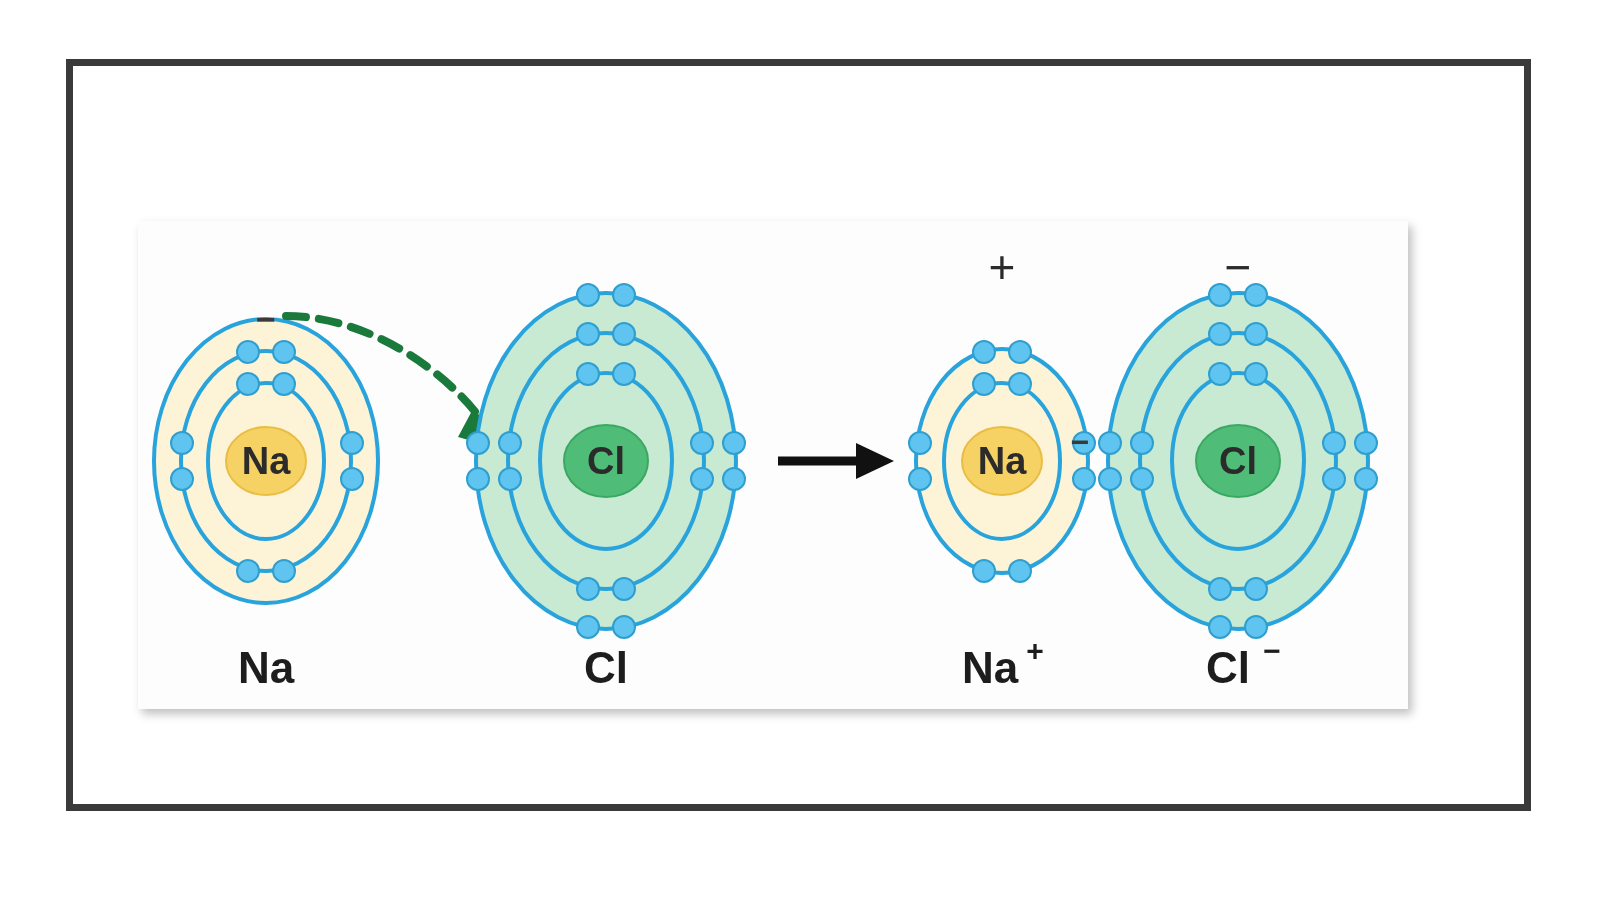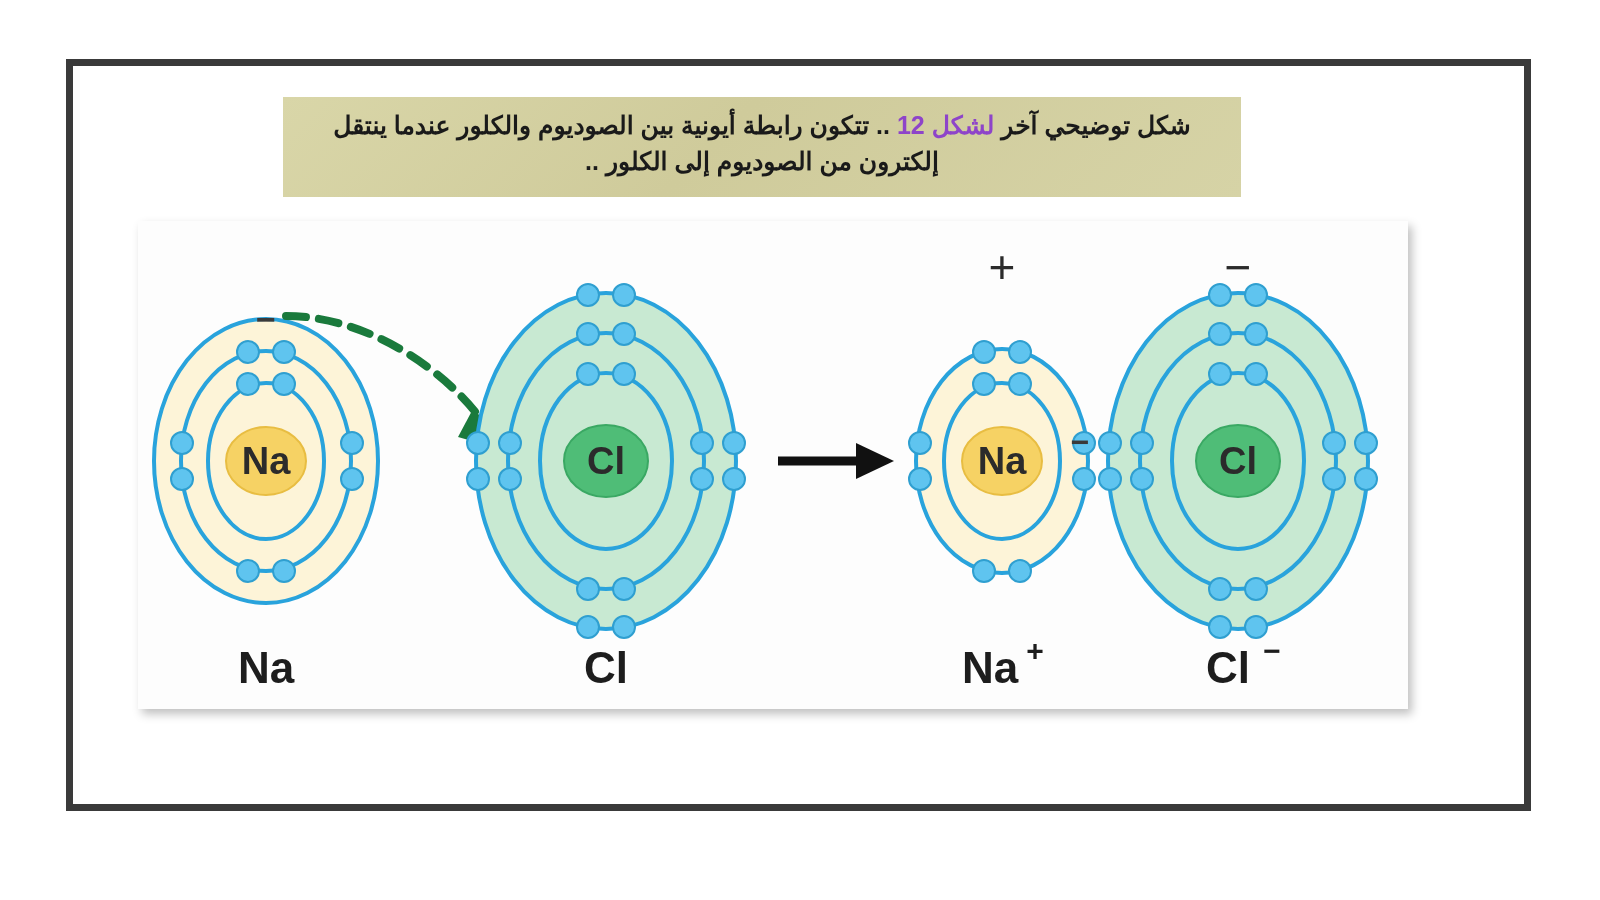--- a/index.html
+++ b/index.html
@@ -70,23 +70,20 @@
     top: 0;
   }
 </style>
 </head>
 <body>
 
 <div class="slide">
 
   <div class="slide-frame"></div>
 
-  <div class="caption-box">
-    <div class="caption-text"><span>شكل توضيحي آخر </span><span class="caption-hl">لشكل 12</span><span> .. تتكون رابطة أيونية بين الصوديوم والكلور عندما ينتقل إلكترون من الصوديوم إلى الكلور ..</span></div>
-  </div>
 
   <div class="figure-panel">
     <svg class="figure-svg" width="1270" height="488" viewBox="0 0 1270 488" xmlns="http://www.w3.org/2000/svg">
 
       <g>
         <ellipse cx="128" cy="240" rx="112" ry="142" fill="#fdf4d8" stroke="#29a3dc" stroke-width="4"></ellipse>
         <ellipse cx="128" cy="240" rx="85" ry="110" fill="#fdf4d8" stroke="#29a3dc" stroke-width="4"></ellipse>
         <ellipse cx="128" cy="240" rx="58" ry="78" fill="#fdf4d8" stroke="#29a3dc" stroke-width="4"></ellipse>
         <ellipse cx="128" cy="240" rx="40" ry="34" fill="#f6d264" stroke="#e8bd42" stroke-width="2"></ellipse>
         <text x="128" y="253" text-anchor="middle" font-family="Liberation Sans, sans-serif" font-size="38" font-weight="bold" fill="#2b2b2b">Na</text>

